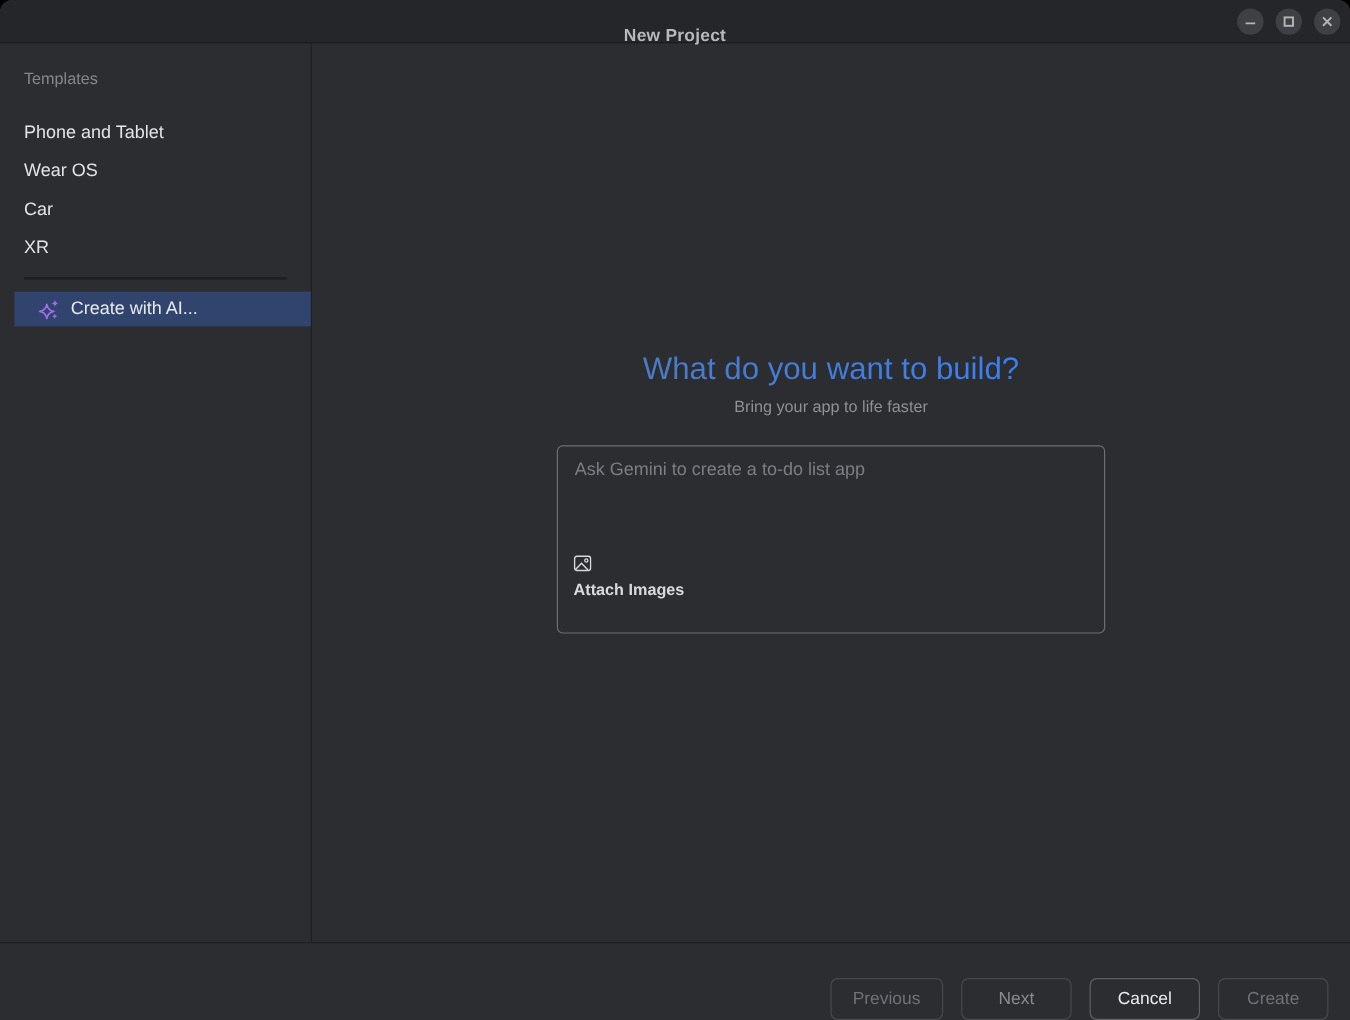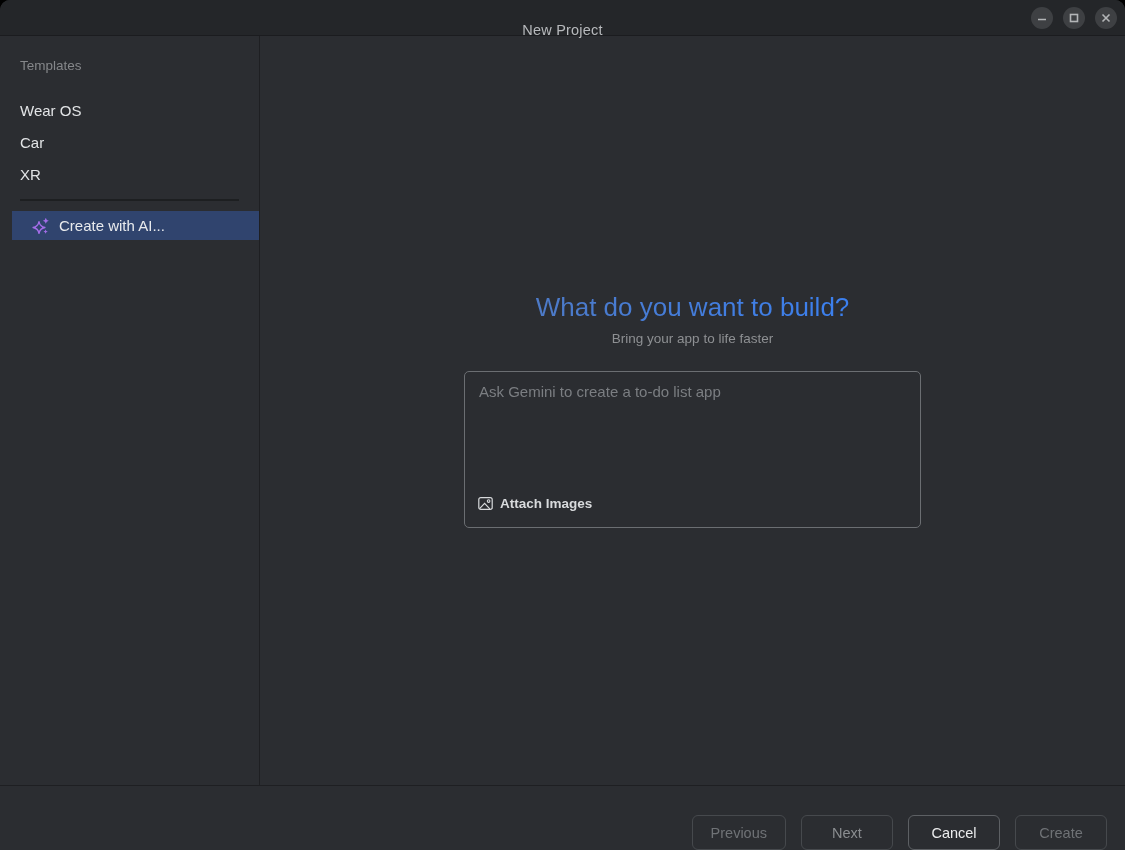--- a/index.html
+++ b/index.html
@@ -18,21 +18,21 @@
   }
   
   .titlebar {
     height: 36px; flex: 0 0 36px;
     background: #242629;
     border-bottom: 1px solid #1b1c1f;
     position: relative;
     display: flex; align-items: center; justify-content: center;
   }
   .title-text {
-    color: #b7b9bc; font-size: 14.5px; font-weight: normal;
+    color: #b7b9bc; font-size: 14.5px; font-weight: bold;
     letter-spacing: 0.2px;
     margin-top: 24px;
   }
   .window-controls {
     position: absolute; right: 8px; top: 0; height: 36px;
     display: flex; align-items: center; gap: 10px;
   }
   .wc-btn {
     width: 22px; height: 22px; border-radius: 50%;
     background: #3e4043; border: none; cursor: default;
@@ -94,25 +94,26 @@
   .prompt-input {
     flex: 1 1 auto; resize: none;
     background: transparent; border: none; outline: none;
     padding: 11px 14px;
     font-family: "Liberation Sans", sans-serif;
     font-size: 15px; color: #d5d7da;
   }
   .prompt-input::placeholder { color: #7b7e82; opacity: 1; }
   .attach-btn {
     align-self: flex-start;
-    display: flex; align-items: flex-end; gap: 7px;
+    display: flex; align-items: flex-start; gap: 7px;
     background: transparent; border: none; cursor: default;
-    margin: 0 0 12px 8px; padding: 4px 5px;
+    margin: 0 0 24px 8px; padding: 4px 5px;
     color: #d8dadc; font-size: 13.5px; font-weight: bold;
     font-family: "Liberation Sans", sans-serif;
+    flex-direction: column;
   }
   .attach-btn svg { display: block; }
   
   .footer {
     height: 65px; flex: 0 0 65px;
     border-top: 1px solid #1e1f22;
     display: flex; align-items: flex-end; justify-content: flex-end;
     gap: 15px; padding-right: 18px;
     background: #2b2d31;
   }
@@ -156,20 +157,21 @@
             </svg>
         </span>
       </button>
     </div>
   </div>
 
   <div class="app-body">
 
     <div class="sidebar">
       <div class="sidebar-section-label">Templates</div>
+      <div class="sidebar-item">Phone and Tablet</div>
       <div class="sidebar-item">Wear OS</div>
       <div class="sidebar-item">Car</div>
       <div class="sidebar-item">XR</div>
       <hr class="sidebar-separator">
       <div class="sidebar-item-ai">
         <span>
           <svg width="18" height="18" viewBox="0 0 18 18">
             <path d="M7 4.6 Q7.9 9.6 12.9 10.5 Q7.9 11.4 7 16.4 Q6.1 11.4 1.1 10.5 Q6.1 9.6 7 4.6 Z" fill="none" stroke="#a36de8" stroke-width="1.4" stroke-linejoin="round"></path>
             <path d="M13.8 0.8 Q14.2 3.4 16.8 3.8 Q14.2 4.2 13.8 6.8 Q13.4 4.2 10.8 3.8 Q13.4 3.4 13.8 0.8 Z" fill="#a36de8"></path>
             <path d="M13.6 12.4 Q13.9 14.3 15.8 14.6 Q13.9 14.9 13.6 16.8 Q13.3 14.9 11.4 14.6 Q13.3 14.3 13.6 12.4 Z" fill="#a36de8"></path>

